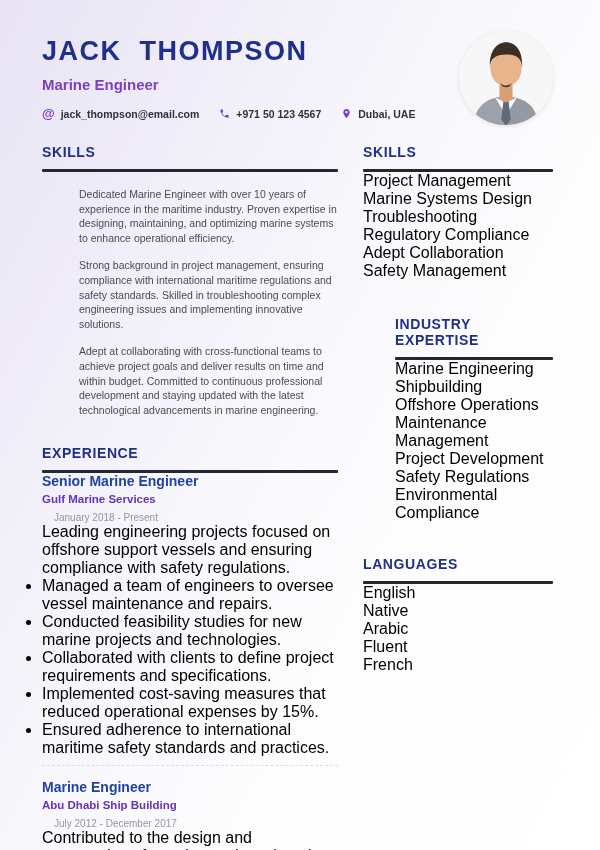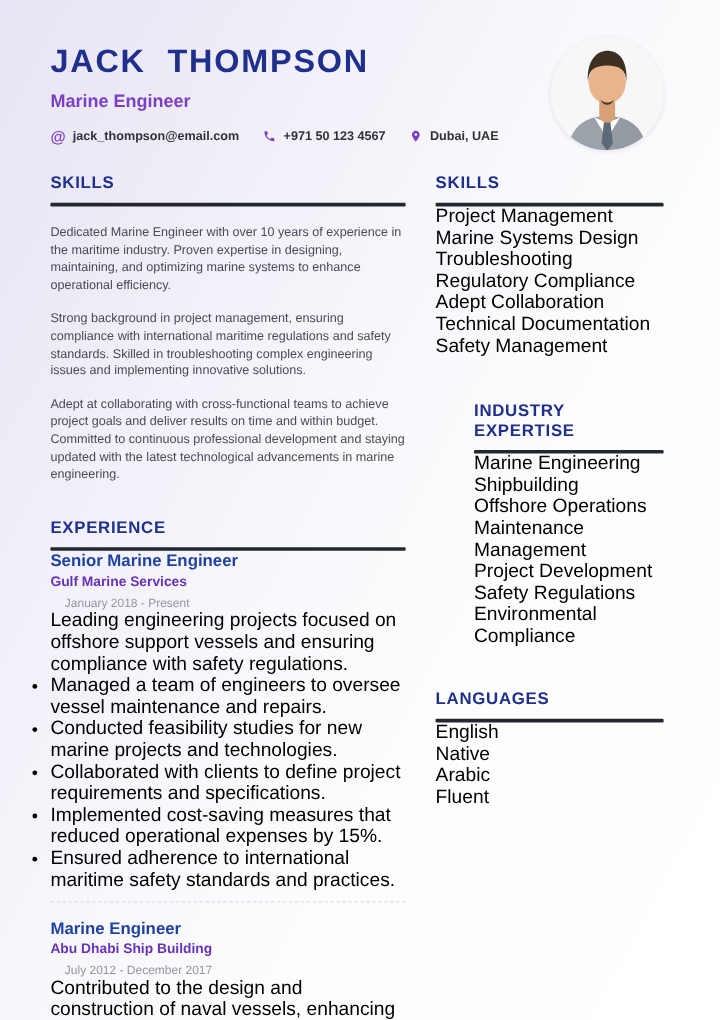--- a/index.html
+++ b/index.html
@@ -34,21 +34,21 @@
   .col-right { position:absolute; left:363px; top:138px; width:190px; }
 
   h2.sec {
     margin-top:6px; font-size:14px; font-weight:bold; color:var(--navy,#1e2f8c); letter-spacing:.6px;
   }
   .rule { margin-top:9px; height:3px; background:var(--rule,#23272f); border-radius:1px; }
   .dashed-rule { margin-top:8px; border-top:1.5px dashed #dddde4; }
 
   
   .summary-body { margin-top:15px; }
-  .summary-body p { font-size:10.5px; line-height:14.6px; color:var(--text,#474c57); margin-bottom:13px; }
+  .summary-body p { font-size:10.5px; line-height:14.6px; color:var(--text,#474c57); margin-bottom:13px;margin-left:37px; }
   .summary-body p:last-child { margin-bottom:0; }
 
   
   .sec-block { margin-top:28px; }
   .job { margin-top:0; }
   .job.second { margin-top:13px; }
   .job-title { font-size:14px; font-weight:bold; color:var(--jobblue,#1e429f); }
   .company { margin-top:4px; font-size:11.5px; font-weight:bold; color:var(--purple2,#6633b8); }
   .dates { margin-top:7px; font-size:10px; color:var(--muted,#9196a0); display:flex; align-items:flex-end; gap:7px; }
   .date-sq { width:5px; height:5px; background:#83879' ; }
@@ -181,21 +181,20 @@
 
     <section>
       <h2 class="sec">SKILLS</h2>
       <div class="rule"></div>
       <div class="skills-list">
         <div class="skill">Project Management</div>
         <div class="skill">Marine Systems Design</div>
         <div class="skill">Troubleshooting</div>
         <div class="skill">Regulatory Compliance</div>
         <div class="skill">Adept Collaboration</div>
-        <div class="skill">Technical Documentation</div>
         <div class="skill">Safety Management</div>
       </div>
     </section>
 
     <section class="sec-block" style="margin-top:36px;margin-left:32px;">
       <h2 class="sec">INDUSTRY EXPERTISE</h2>
       <div class="rule"></div>
       <div class="exp-list">
         <div class="exp-item">
           <div class="exp-label">Marine Engineering</div>
@@ -255,19 +254,20 @@
         </div>
         <div class="lang-row">
           <div>
             <div class="lang-name">Arabic</div>
             <div class="lang-level">Fluent</div>
           </div>
           <div class="dots"><span class="dot on"></span><span class="dot on"></span><span class="dot on"></span><span class="dot on"></span><span class="dot"></span></div>
         </div>
         <div class="lang-row">
           <div>
+            <div class="lang-name">French</div>
           </div>
           <div class="dots"><span class="dot on"></span><span class="dot on"></span><span class="dot on"></span><span class="dot"></span><span class="dot"></span></div>
         </div>
       </div>
     </section>
   </div>
 </div>
 
 </body></html>

